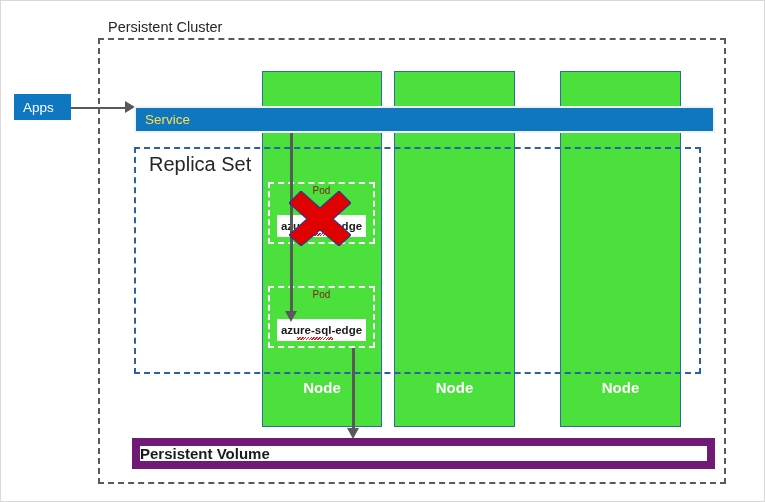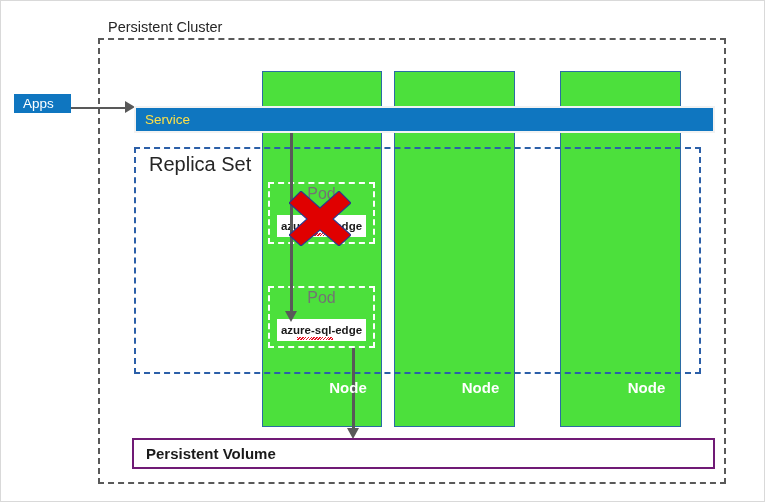--- a/index.html
+++ b/index.html
@@ -36,21 +36,21 @@
     color: #262626;
     white-space: nowrap;
   }
 
   
   #apps-box {
     position: absolute;
     left: 13px;
     top: 93px;
     width: 57px;
-    height: 19px;
+    height: 26px;
     background: #0f76c0;
     border: 1px solid #0f76c0;
     box-sizing: border-box;
     display: flex;
     align-items: center;
     padding-left: 8px;
     color: #ffffff;
     font-size: 13.5px;
   }
 
@@ -91,21 +91,20 @@
     position: absolute;
     top: 377px;
     height: 20px;
     line-height: 20px;
     text-align: center;
     color: #ffffff;
     font-size: 15px;
     font-weight: bold;
     z-index: 6;
     pointer-events: none;
-    margin-left: 26px;
   }
   #node-label-1 { left: 261px; width: 120px; }
   #node-label-2 { left: 393px; width: 121px; }
   #node-label-3 { left: 559px; width: 121px; }
 
   
   #service-bar {
     position: absolute;
     left: 133px;
     top: 93px;
@@ -153,22 +152,22 @@
     border: 2.5px dashed #ffffff;
     box-sizing: border-box;
     z-index: 5;
   }
   #pod-box-1 { top: 181px; }
   #pod-box-2 { top: 285px; }
 
   .pod-label {
     position: absolute;
     text-align: center;
-    font-size: 16px;
-    color: #737373;
+    font-size: 10px;
+    color: #7f1d1d;
     z-index: 6;
     pointer-events: none;
   }
   #pod-label-1 { left: 267px; top: 184px; width: 107px; }
   #pod-label-2 { left: 267px; top: 288px; width: 107px; }
 
   .container-box {
     position: absolute;
     left: 276px;
     width: 89px;
@@ -244,25 +243,24 @@
   }
 
   
   #persistent-volume-box {
     position: absolute;
     left: 131px;
     top: 437px;
     width: 583px;
     height: 31px;
     background: #ffffff;
-    border: 2px solid #701a75;
+    border: 8px solid #701a75;
     box-sizing: border-box;
     display: flex;
     align-items: center;
-    padding-left: 12px;
     font-size: 15px;
     font-weight: bold;
     color: #1a1a1a;
     z-index: 7;
   }
 
   
   #failure-x {
     position: absolute;
     left: 288px;

